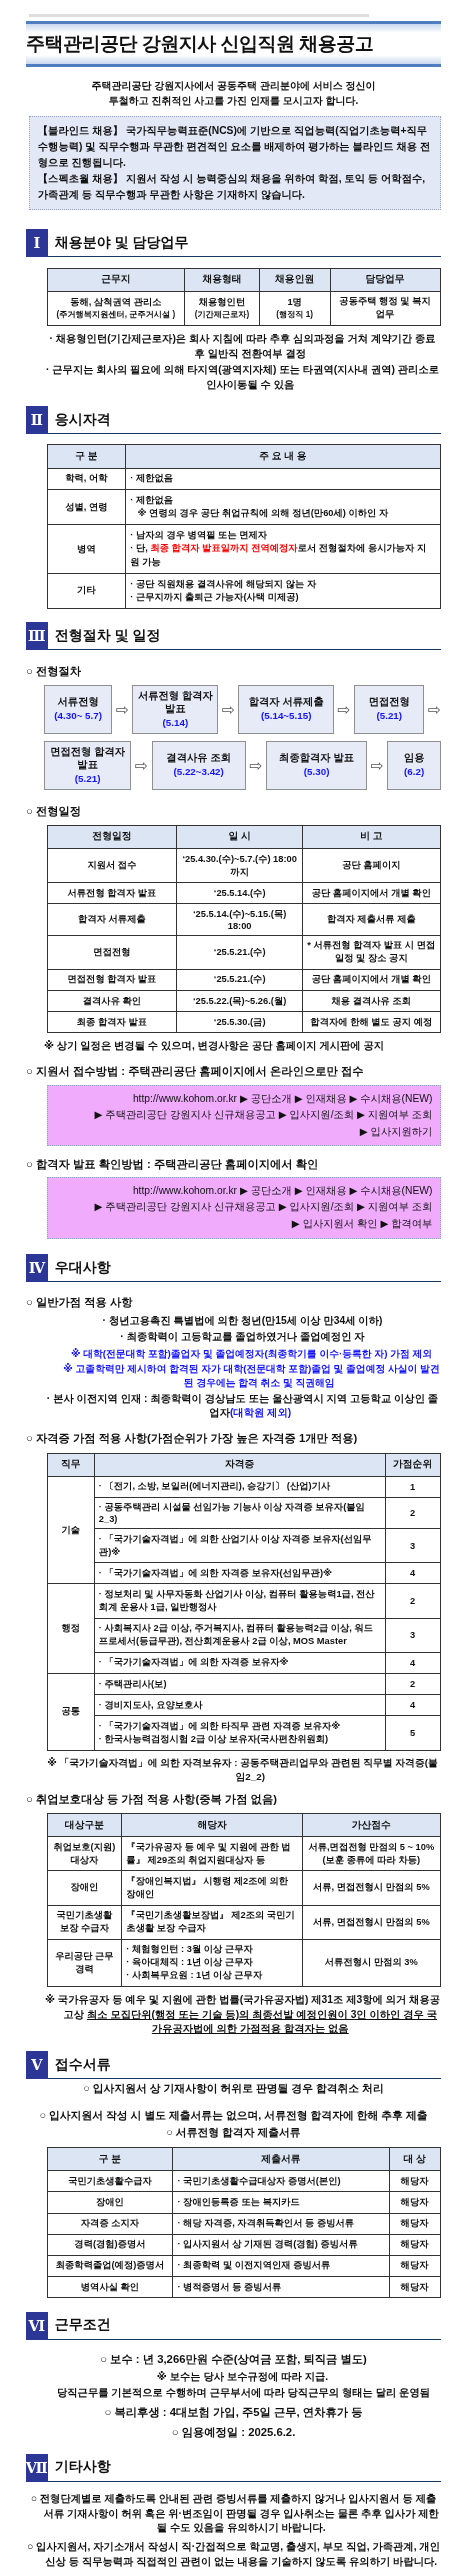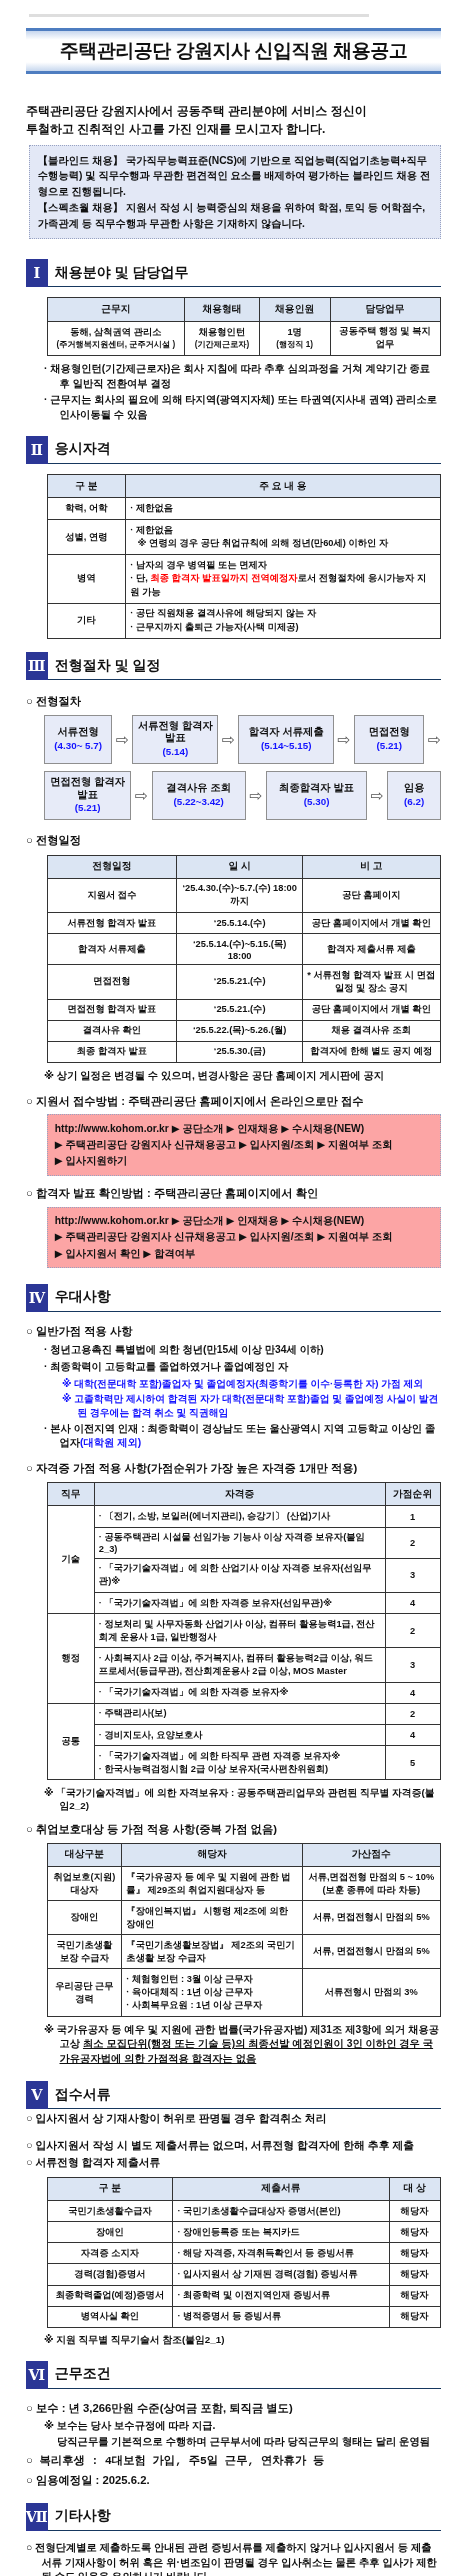--- a/index.html
+++ b/index.html
@@ -1,39 +1,39 @@
 <!DOCTYPE html>
 <html style="font-size:8.2px"><head>
 <meta charset="utf-8">
 <style>
   html,body { margin:0; padding:0; background:#ffffff; }
   body { font-family:"Liberation Sans","DejaVu Sans",sans-serif; color:#111; font-weight:700; }
   .page { width:464px; height:3260px; overflow:hidden; background:#fff; }
   .content { padding:0 23px 0 26px; box-sizing:border-box; }
   .topstrip { height:2.6px; width:340px; background:#dedede; margin:14.4px 0 0 2.6px; }
 
-  .banner { margin-top:11px; border-top:3.1px solid #4E7DC0; border-bottom:3.1px solid #4E7DC0;
+  .banner { margin-top:4px; border-top:3.1px solid #4E7DC0; border-bottom:3.1px solid #4E7DC0;
             background:linear-gradient(180deg,#C7D7EE 0%,#ffffff 22%,#ffffff 78%,#C7D7EE 100%);
-            text-align:center; padding:6.7px 0 7.7px; }
+            text-align:left; padding:6.7px 0 7.7px; }
   .banner-title { font-size:19px; font-weight:800; letter-spacing:-0.5px; }
 
-  .intro { margin-top:29px; text-align:left; font-size:12px; font-weight:800; line-height:1.45; }
+  .intro { margin-top:12px; text-align:center; font-size:10px; font-weight:800; line-height:1.45; }
 
   .noticebox { margin:7.2px 0 0 2.6px; border:1px dotted #98a2c2; background:#E3E8F6;
                padding:6.2px 8.2px; font-size:10.3px; line-height:1.55; }
 
   .sec-head { display:flex; align-items:stretch; }
   .sq { width:21.6px; min-height:28px; background:#2B3696; color:#fff; display:flex; align-items:center;
         justify-content:center; font-family:"Liberation Serif","DejaVu Serif",serif; font-size:14.4px; font-weight:700; }
   .sec-title-wrap { flex:1; display:flex; align-items:center; padding-left:7.2px;
                     border-bottom:1.5px solid #16375E; font-size:14px; font-weight:800; }
   .oline2 { font-size:11.3px; font-weight:800; }
   .ind1 { margin-left:18px; }
   .ind2 { margin-left:36px; }
-  .hang { padding-left:15.5px; text-indent:-15.5px; }
+  .hang { padding-left:15.5px; text-indent:-15.5px;text-align:center; }
   .p { font-size:10.3px; line-height:1.42; }
   .small { font-size:8.2px; font-weight:700; }
   .red { color:#FF0000; }
   .blue { color:#1414FF; }
   .u { text-decoration:underline; }
 
   .tbl { border-collapse:collapse; margin-left:20.6px; width:394px; table-layout:fixed; border:1.3px solid #222; }
   .tbl th, .tbl td { border:0.8px solid #333; padding:3.6px 4.1px; font-size:9.3px; font-weight:700; vertical-align:middle; }
   .tbl th { background:#DBE5F3; font-size:9.8px; text-align:center; padding:4.6px 3.1px; }
   .tc { text-align:center; }
@@ -41,21 +41,21 @@
   tr.dash td { border-top:0.6px dashed #8a8a8a; }
 
   .flow { display:flex; align-items:stretch; margin-left:18px; gap:3.6px; }
   .fbox { background:#E7EBF8; border:1px solid #8f8f8f; padding:3.1px; display:flex; flex-direction:column;
           justify-content:center; align-items:center; text-align:center; min-height:49px; box-sizing:border-box; }
   .fname { font-size:10.3px; font-weight:800; line-height:1.25; }
   .fdate { font-size:9.8px; font-weight:800; color:#1414FF; line-height:1.3; margin-top:1px; }
   .farrow { align-self:center; font-size:15.5px; color:#555; font-weight:400; line-height:1; }
 
   .pathbox { margin:5.2px 0 0 20.6px; width:394px; box-sizing:border-box; border:1px dotted #98a2c2;
-             background:#fca5a5; padding:5.2px 7.2px; font-size:10.3px; line-height:1.6; font-weight:700; }
+             background:#f0abfc; padding:5.2px 7.2px; font-size:10.3px; line-height:1.6; font-weight:400;text-align:right; }
 </style>
 </head>
 <body>
 
 <div class="page">
 <div class="content">
 
   <div class="topstrip"></div>
 
   <div class="banner">
@@ -449,31 +449,30 @@
             <td class="tc">해당자</td>
           </tr>
     <tr>
             <td class="tc">병역사실 확인</td>
             <td>· 병적증명서 등 증빙서류</td>
             <td class="tc">해당자</td>
           </tr>
   </tbody>
       </table>
 
-  <div class="p ind1 hang" style="margin-top:5.2px; font-size:9.8px;">※ 지원 직무별 직무기술서 참조(붙임2_1)</div>
 
   <div class="sec-head" style="margin-top:13.4px;">
     <div class="sq">Ⅵ</div>
     <div class="sec-title-wrap">근무조건</div>
   </div>
 
   <div class="p hang" style="margin-top:11.3px; font-size:11.3px;">○ 보수 : 년 3,266만원 수준(상여금 포함, 퇴직금 별도)</div>
   <div class="p ind1 hang" style="margin-top:3.1px; font-size:10.3px;">※ 보수는 당사 보수규정에 따라 지급.</div>
   <div class="p" style="margin-top:1px; margin-left:31px; font-size:10.3px;">당직근무를 기본적으로 수행하며 근무부서에 따라 당직근무의 형태는 달리 운영됨</div>
-  <div class="p hang" style="margin-top:4.1px; font-size:11.3px;font-family:Liberation Mono, monospace;">○ 복리후생 : 4대보험 가입, 주5일 근무, 연차휴가 등</div>
+  <div class="p hang" style="margin-top:4.1px; font-size:11.3px;">○ 복리후생 : 4대보험 가입, 주5일 근무, 연차휴가 등</div>
   <div class="p hang" style="margin-top:3.1px; font-size:11.3px;">○ 임용예정일 : 2025.6.2.</div>
 
   <div class="sec-head" style="margin-top:14.4px;">
     <div class="sq">Ⅶ</div>
     <div class="sec-title-wrap">기타사항</div>
   </div>
 
   <div class="p hang" style="margin-top:10.3px;">○ 전형단계별로 제출하도록 안내된 관련 증빙서류를 제출하지 않거나 입사지원서 등 제출서류 기재사항이 허위 혹은 위·변조임이 판명될 경우 입사취소는 물론 추후 입사가 제한될 수도 있음을 유의하시기 바랍니다.</div>
   <div class="p hang" style="margin-top:4.1px;">○ 입사지원서, 자기소개서 작성시 직·간접적으로 학교명, 출생지, 부모 직업, 가족관계, 개인신상 등 직무능력과 직접적인 관련이 없는 내용을 기술하지 않도록 유의하기 바랍니다.</div>
 

